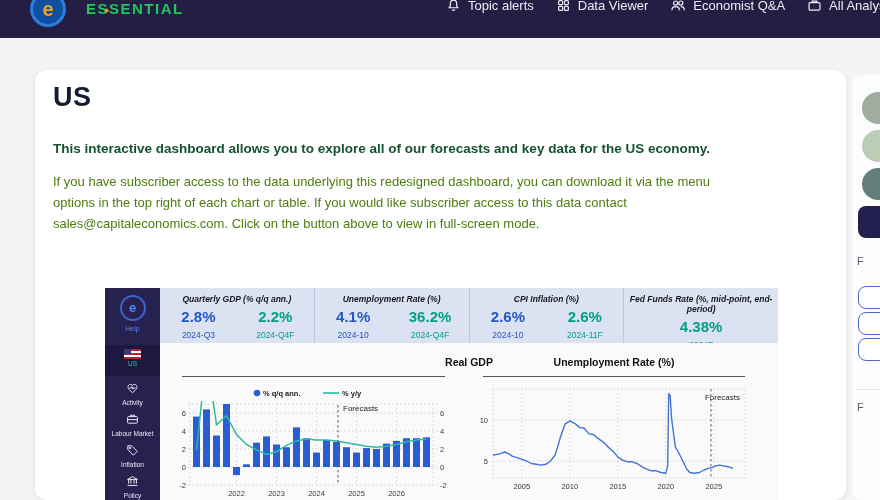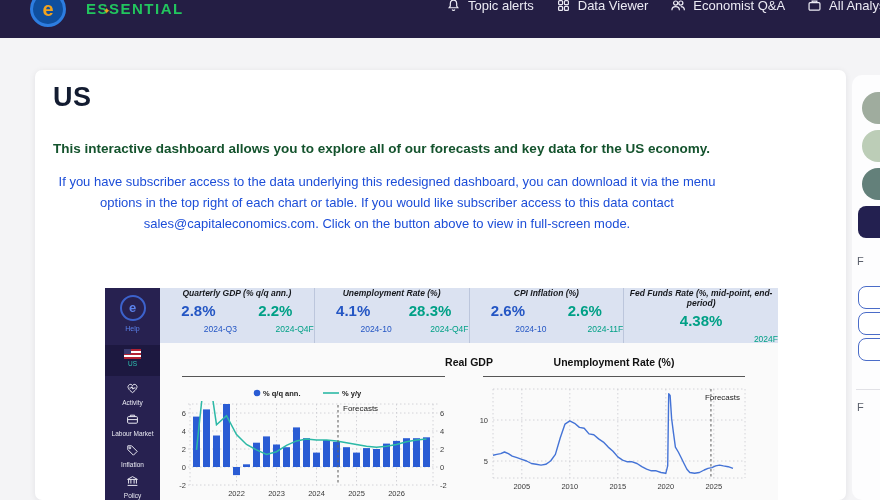--- a/index.html
+++ b/index.html
@@ -14,49 +14,49 @@
     background:#0f4f9e;border:3px solid #2d7de0;color:#f0a31e;font-weight:bold;font-size:20px;
     display:flex;align-items:center;justify-content:center;line-height:1;
   }
   .brand-text{position:absolute;left:86px;top:0px;color:#22c55e;font-size:15px;font-weight:bold;letter-spacing:1.5px;}
   .brand-spark{position:absolute;left:103px;top:6px;color:#f0a31e;font-size:9px;}
   .nav-items{position:absolute;left:446px;top:-2px;display:flex;gap:22px;white-space:nowrap;}
   .nav-item{display:flex;align-items:center;gap:7px;color:#ecebf4;font-size:13px;cursor:pointer;}
   .nav-item svg{display:block;}
   
   .card{position:absolute;left:35px;top:70px;width:811px;height:430px;background:#ffffff;
-        border-radius:7px;box-shadow:0 1px 6px rgba(20,20,40,.08);}
+        border-radius:12px;box-shadow:0 1px 6px rgba(20,20,40,.08);}
   .page-title{position:absolute;left:18px;top:12px;font-size:27px;font-weight:800;color:#131c31;letter-spacing:.5px;}
   .fullscreen-btn{position:absolute;right:17px;top:18px;height:28px;padding:0 12px;display:flex;align-items:center;gap:8px;
         background:#fff;border:1px solid #d7d7dc;border-radius:6px;font-size:12.5px;color:#2b3346;cursor:pointer;}
   .intro{position:absolute;left:18px;top:71px;width:745px;font-size:13.5px;font-weight:bold;color:#14532d;}
-  .body-text{position:absolute;left:18px;top:102px;width:668px;font-size:13px;color:#1d4ed8;line-height:1.6;text-align:center;}
+  .body-text{position:absolute;left:18px;top:102px;width:668px;font-size:13px;color:#4d7c0f;line-height:1.6;}
   
   .embed{position:absolute;left:70px;top:218px;width:673px;height:300px;}
   .embed-sidebar{position:absolute;left:0;top:0;width:55px;height:300px;background:#272150;}
   .help-block{padding-top:7px;text-align:center;}
   .help-logo{width:22px;height:22px;margin:0 auto;border:2px solid #3c62cc;border-radius:50%;
         color:#5b82ec;font-size:13px;font-weight:bold;line-height:22px;text-align:center;}
   .help-label{font-size:7px;color:#5b82ec;margin-top:4px;}
   .side-item{height:31px;text-align:center;padding-top:4px;box-sizing:border-box;cursor:pointer;margin-top:0;}
   .side-item.first{margin-top:13px;}
   .side-item.active{background:#1d1840;}
   .side-label{font-size:6.5px;color:#e9e9f2;margin-top:1px;}
   .side-item.active .side-label{color:#2fc5b2;}
   .flag{width:17px;height:10px;margin:0 auto;position:relative;
         background:repeating-linear-gradient(#b22234 0 2px,#ffffff 2px 4px);}
   .flag::after{content:"";position:absolute;left:0;top:0;width:7px;height:5px;background:#3c3b6e;}
   .stats{position:absolute;left:55px;top:0;width:618px;height:55px;background:#dbe2f1;display:flex;box-sizing:border-box;}
-  .stat-group{flex:1;}
+  .stat-group{flex:1;padding-top:6px;}
   .stat-group + .stat-group{border-left:1px solid #bcc6dc;}
   .stat-title{text-align:center;font-size:8.5px;font-style:italic;font-weight:bold;color:#16181d;}
   .stat-vals{display:flex;margin-top:4px;}
   .stat-cell{flex:1;text-align:center;}
   .stat-cell .v{font-size:15px;font-weight:bold;}
-  .stat-cell .l{font-size:8.5px;margin-top:5px;text-align:right;}
+  .stat-cell .l{font-size:8.5px;margin-top:5px;}
   .actual{color:#2456c4;}
   .forecast{color:#00a086;}
   .chart-area{position:absolute;left:55px;top:55px;width:618px;height:160px;background:#fafafa;}
   .chart-area svg{display:block;font-family:"Liberation Sans",sans-serif;}
   
   .right-panel{position:absolute;left:852px;top:75px;width:28px;height:425px;background:#fdfdfe;border-radius:10px 0 0 10px;}
   .avatar{position:absolute;width:32px;height:32px;border-radius:50%;}
   .navy-sq{position:absolute;left:6px;top:131px;width:32px;height:32px;border-radius:8px;background:#232050;}
   .edge-label{position:absolute;left:5px;font-size:11px;color:#5a5f6b;}
   .pill{position:absolute;left:6px;width:30px;height:23px;border:1.5px solid #4a6cc8;border-radius:8px;background:#fff;box-sizing:border-box;}
@@ -191,21 +191,21 @@
         </div>
       </div>
       <div class="stat-group">
         <div class="stat-title">Unemployment Rate (%)</div>
         <div class="stat-vals">
           <div class="stat-cell actual">
               <div class="v">4.1%</div>
               <div class="l">2024-10</div>
             </div>
           <div class="stat-cell forecast">
-              <div class="v">28.3%</div>
+              <div class="v">36.2%</div>
               <div class="l">2024-Q4F</div>
             </div>
         </div>
       </div>
       <div class="stat-group">
         <div class="stat-title">CPI Inflation (%)</div>
         <div class="stat-vals">
           <div class="stat-cell actual">
               <div class="v">2.6%</div>
               <div class="l">2024-10</div>

